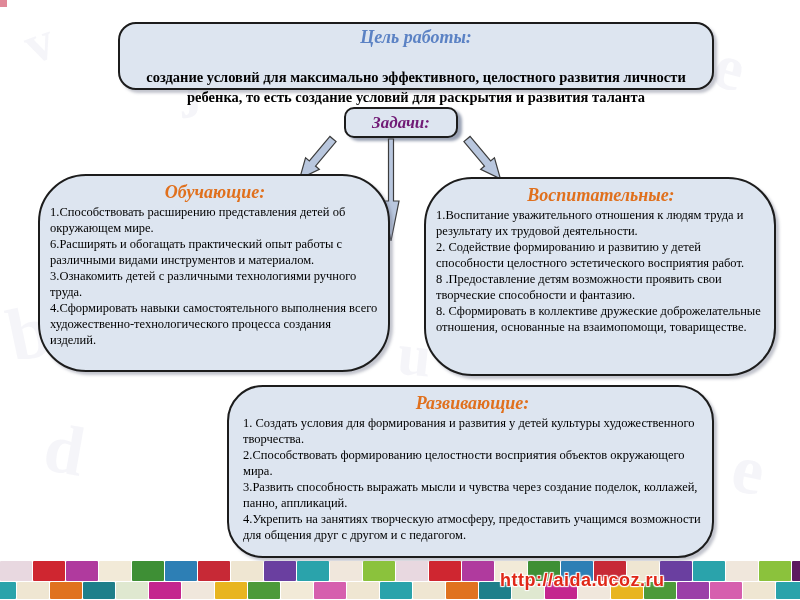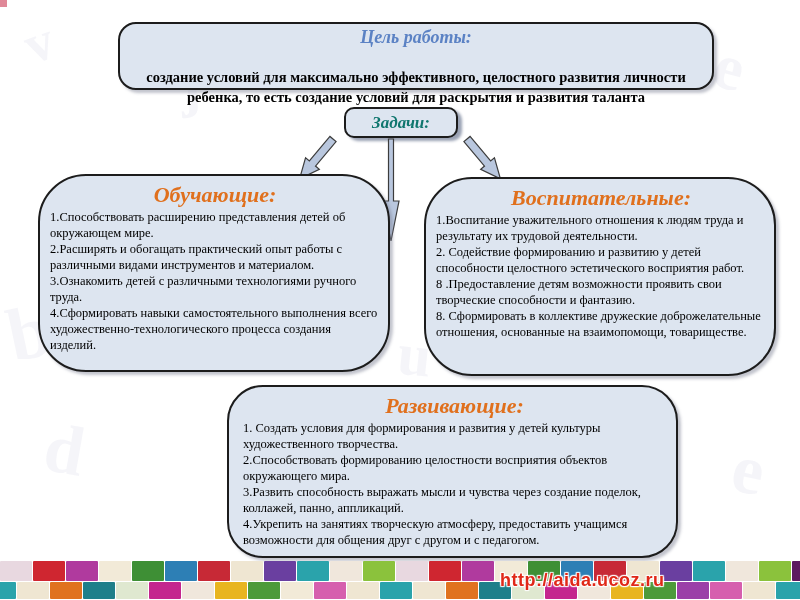--- a/index.html
+++ b/index.html
@@ -19,29 +19,29 @@
     box-shadow:3px 3px 3px rgba(120,125,145,0.45);
     box-sizing:border-box;color:#000;
   }
   .goal-box{left:118px;top:22px;width:596px;height:68px;border-radius:18px;
     text-align:center;padding:3px 20px;}
   .goal-title{color:#5b82c4;font-weight:bold;font-style:italic;font-size:18px;}
   .goal-body{font-weight:bold;font-size:14.5px;line-height:1.35;margin-top:20px;}
   .tasks-box{left:344px;top:107px;width:114px;height:31px;border-radius:10px;
     display:flex;align-items:center;justify-content:center;
     box-shadow:4px 3px 3px #9aa2b4;}
-  .tasks-label{color:#0f766e;font-weight:bold;font-style:italic;font-size:17px;}
-  .panel-title{color:#e0701d;font-weight:bold;font-style:italic;font-size:22px;
+  .tasks-label{color:#701a75;font-weight:bold;font-style:italic;font-size:17px;}
+  .panel-title{color:#e0701d;font-weight:bold;font-style:italic;font-size:18px;
     text-align:center;margin:2px 0 1px 0;}
   .panel-item{font-weight:normal;font-size:12.5px;line-height:1.28;}
   .panel.left-panel{left:38px;top:174px;width:352px;height:198px;border-radius:48px;
     padding:4px 8px 4px 10px;}
   .panel.right-panel{left:424px;top:177px;width:352px;height:199px;border-radius:48px;
     padding:4px 8px 4px 10px;}
-  .panel.bottom-panel{left:227px;top:385px;width:451px;height:173px;border-radius:36px;
+  .panel.bottom-panel{left:227px;top:385px;width:487px;height:173px;border-radius:36px;
     padding:4px 10px 4px 14px;}
   
   .arrows{position:absolute;left:0;top:0;pointer-events:none;}
   .arrow{fill:#b9c7de;stroke:#3c3c3c;stroke-width:1.2;}
   
   .footer-strip{position:absolute;left:0;top:560px;width:800px;height:40px;overflow:hidden;}
   .tile-row{position:absolute;left:0;display:flex;}
   .tile-row.r1{top:1px;height:20px;}
   .tile-row.r2{top:22px;height:17px;left:-16px;}
   .tile{width:32px;height:100%;margin-right:1px;flex:0 0 auto;border-radius:1px;}
@@ -89,21 +89,21 @@
       <path class="arrow" d="M -4 0 L -4 32 L -9 32 L 0 52 L 9 32 L 4 32 L 4 0 Z"></path>
     </g>
     <g transform="translate(391,139)">
       <path class="arrow" d="M -2.5 0 L -2.5 62 L -8 62 L 0 102 L 8 62 L 2.5 62 L 2.5 0 Z"></path>
     </g>
   </svg>
 
   <div class="panel left-panel">
     <div class="panel-title">Обучающие:</div>
     <div class="panel-item">1.Способствовать расширению представления детей об окружающем мире.</div>
-    <div class="panel-item">2.Расширять и обогащать практический опыт работы с различными  видами инструментов и материалом.</div>
+    <div class="panel-item">6.Расширять и обогащать практический опыт работы с различными  видами инструментов и материалом.</div>
     <div class="panel-item">3.Ознакомить детей с различными технологиями ручного труда.</div>
     <div class="panel-item">4.Сформировать навыки самостоятельного выполнения всего  художественно-технологического процесса создания изделий.</div>
   </div>
 
   <div class="panel right-panel">
     <div class="panel-title">Воспитательные:</div>
     <div class="panel-item">1.Воспитание уважительного отношения к людям труда и результату их  трудовой деятельности.</div>
     <div class="panel-item">2. Содействие формированию и развитию у детей способности  целостного эстетического восприятия работ.</div>
     <div class="panel-item">8 .Предоставление детям возможности проявить свои творческие способности и фантазию.</div>
     <div class="panel-item">8. Сформировать в коллективе дружеские доброжелательные отношения,   основанные на взаимопомощи, товариществе.</div>

